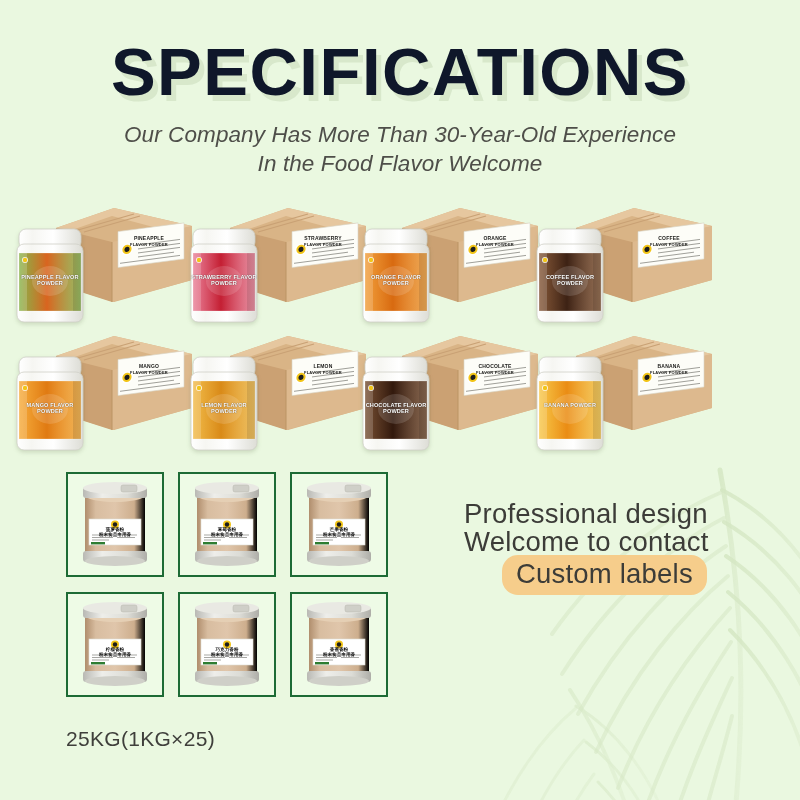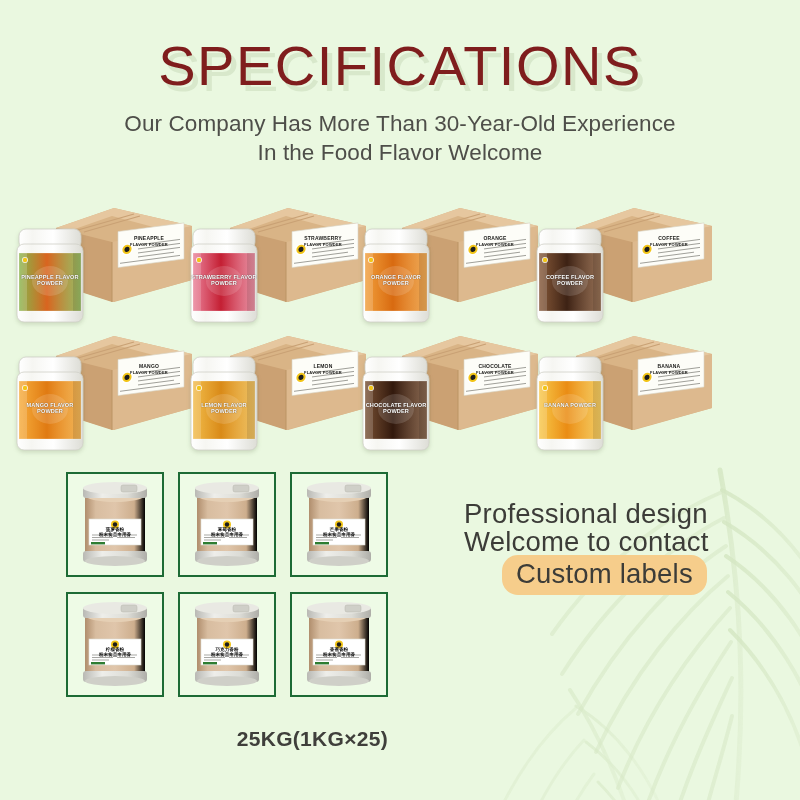--- a/index.html
+++ b/index.html
@@ -34,37 +34,37 @@
   }
   .palm-wrap svg { display:block; width:100%; height:100%; }
 
   
   .header {
     position: absolute;
     left: 0; right: 0; top: 38px;
     text-align: center;
   }
   .spec-title {
-    font-size: 56px;
+    font-size: 67px;
     letter-spacing: 1.5px;
-    font-weight: 400;
-    color: #7f1d1d;
+    font-weight: 700;
+    color: #0f172a;
     line-height: 1;
     text-shadow: 5px 6px 0 rgba(170,190,150,0.28);
     margin: 0;
   }
   .sub {
     margin: 16px 0 0 0;
     font-size: 22.5px;
     color: #4e4e49;
     line-height: 1.28;
     font-weight: 400;
     letter-spacing: .1px;
   }
-  .sub span { display: block; }
+  .sub span { display: block; font-style: italic; }
 
   
   .carton-row {
     position: absolute;
     left: 0; right: 0;
     height: 125px;
   }
   #row-1 { top: 200px; }
   #row-2 { top: 328px; }
 
@@ -157,25 +157,24 @@
     line-height: 1.25;
     font-weight: 700;
     pointer-events: none;
   }
 
   .pack-caption {
     position: absolute;
     left: 66px;
     width: 322px;
     top: 727px;
-    text-align: right;
+    text-align: left;
     font-size: 21px;
     color: #3f3f3b;
     letter-spacing: .3px;
-    font-weight: bold;
   }
 
   
   .promo {
     position: absolute;
     left: 464px;
     top: 500px;
     width: 320px;
   }
   .promo-line {

